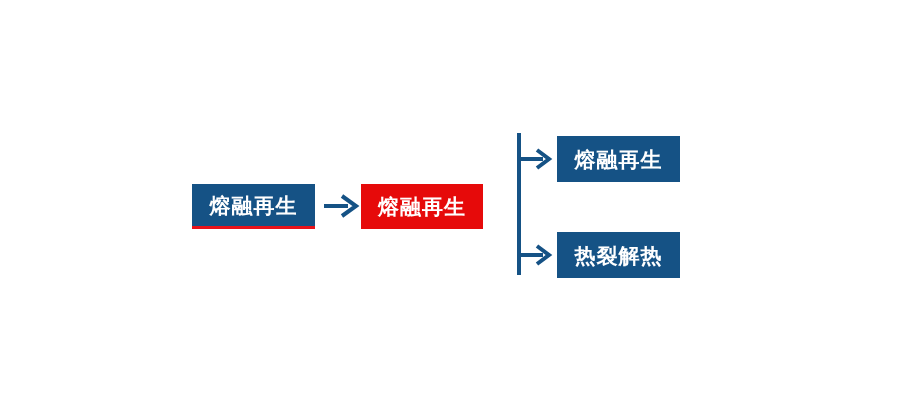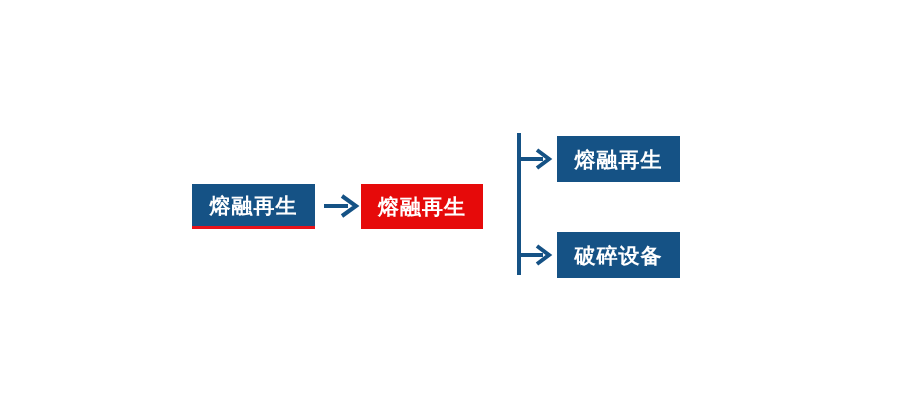--- a/index.html
+++ b/index.html
@@ -103,16 +103,16 @@
 
       <path d="M32 120 L44 129 L32 138" stroke="#155285" stroke-width="4" fill="none" stroke-linejoin="miter" stroke-linecap="butt"></path>
     </svg>
   </div>
 
   <div class="node node-blue" id="node-output-1">
     <span>熔融再生</span>
   </div>
 
   <div class="node node-blue" id="node-output-2">
-    <span>破碎设备</span>
+    <span>热裂解热</span>
   </div>
 
 </div>
 
 </body></html>

